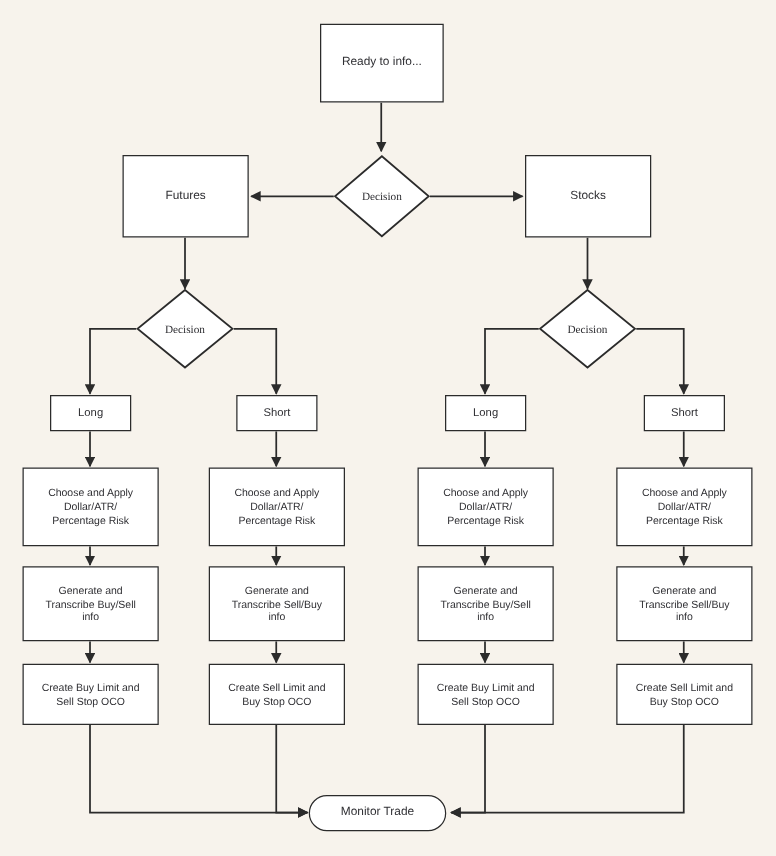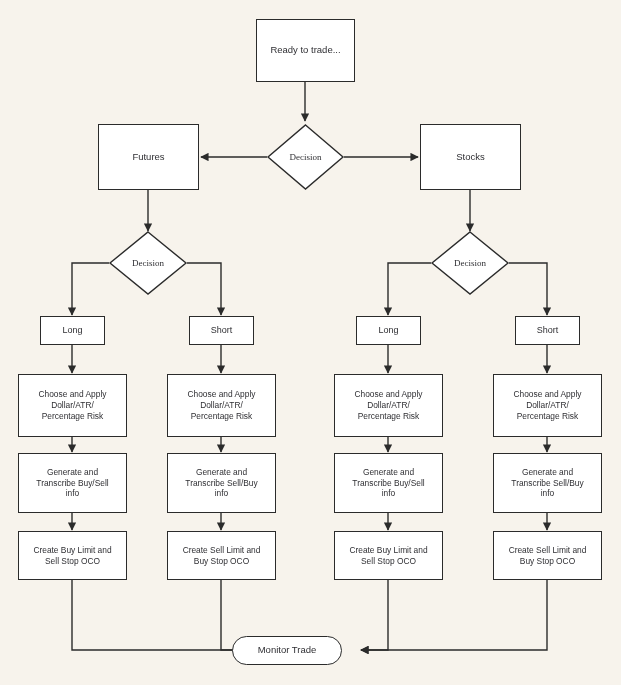--- a/index.html
+++ b/index.html
@@ -121,21 +121,21 @@
 
       <path d="M 72 580 L 72 650 L 246 650" marker-end="url(#ah)"></path>
       <path d="M 221 580 L 221 650 L 246 650" marker-end="url(#ah)"></path>
 
       <path d="M 388 580 L 388 650 L 361 650" marker-end="url(#ah)"></path>
       <path d="M 547 580 L 547 650 L 361 650" marker-end="url(#ah)"></path>
 
     </g>
   </svg>
 
-  <div class="node wide" style="left:256px; top:19px; width:99px; height:63px;">Ready to trade...</div>
+  <div class="node wide" style="left:256px; top:19px; width:99px; height:63px;">Ready to info...</div>
 
   <div class="diamond" style="left:267px; top:124px; width:77px; height:66px;">
     <svg width="77" height="66" viewBox="0 0 77 66" xmlns="http://www.w3.org/2000/svg">
       <polygon points="38.5,1 76,33 38.5,65 1,33" fill="#ffffff" stroke="#2b2b2b" stroke-width="1.4"></polygon>
     </svg>
     <div class="dlabel">Decision</div>
   </div>
 
   <div class="node wide" style="left:420px; top:124px; width:101px; height:66px;">Stocks</div>
   <div class="node wide" style="left:98px; top:124px; width:101px; height:66px;">Futures</div>
@@ -186,15 +186,15 @@
 
   <div class="node process" style="left:18px; top:531px; width:109px; height:49px;">Create Buy Limit and
 Sell Stop OCO</div>
   <div class="node process" style="left:167px; top:531px; width:109px; height:49px;">Create Sell Limit and
 Buy Stop OCO</div>
   <div class="node process" style="left:334px; top:531px; width:109px; height:49px;">Create Buy Limit and
 Sell Stop OCO</div>
   <div class="node process" style="left:493px; top:531px; width:109px; height:49px;">Create Sell Limit and
 Buy Stop OCO</div>
 
-  <div class="node terminal" style="left:232px; top:636px; width:110px; height:29px;">Monitor Trade</div>
+  <div class="node terminal" style="left:247px; top:636px; width:110px; height:29px;">Monitor Trade</div>
 
 </div>
 
 </body></html>

